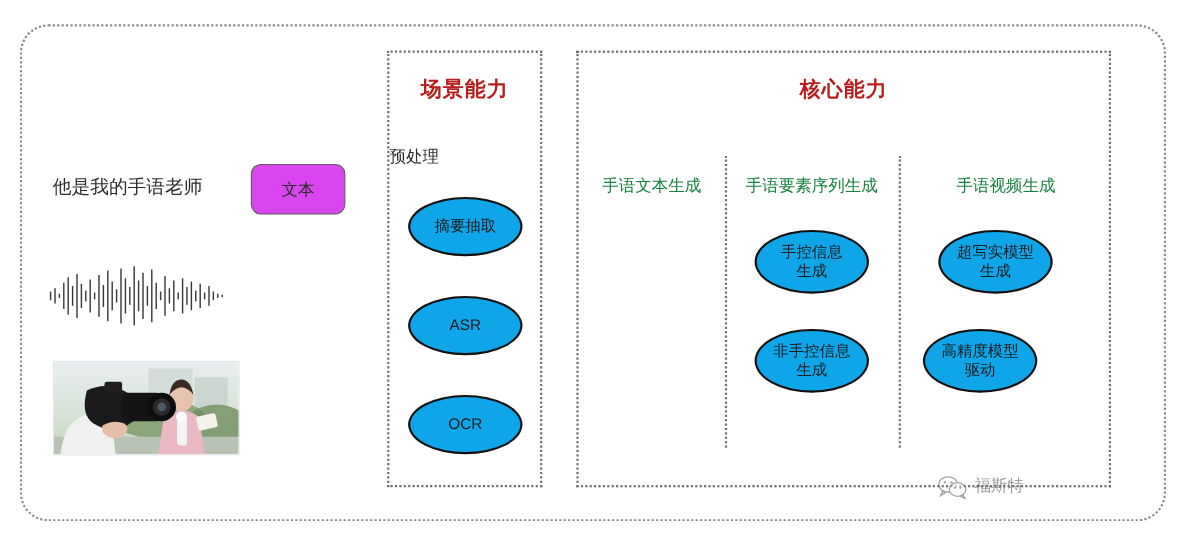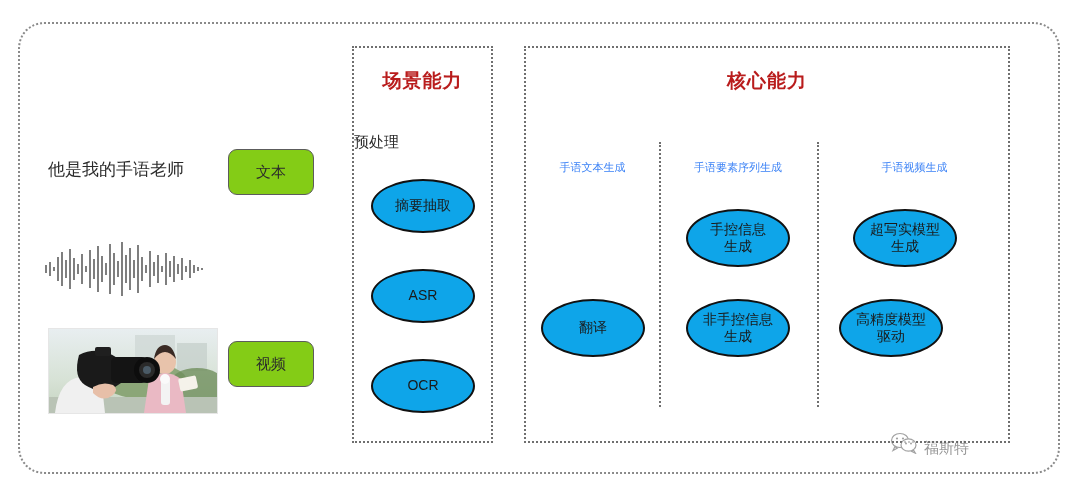--- a/index.html
+++ b/index.html
@@ -71,21 +71,21 @@
     color: #2b2b2b;
     white-space: nowrap;
   }
   .chip {
     position: absolute;
     box-sizing: border-box;
     width: 86px;
     height: 46px;
     border: 1.6px solid #5c5c5c;
     border-radius: 9px;
-    background: #84cc16;
+    background: #d946ef;
     display: flex;
     align-items: center;
     justify-content: center;
     font-size: 15px;
     color: #2b2b2b;
   }
   .chip-text  { left: 198px; top: 109px; }
   .chip-audio { left: 198px; top: 205px; }
   .chip-video { left: 198px; top: 301px; }
 
@@ -138,22 +138,22 @@
     position: absolute;
     top: 94px;
     width: 0;
     height: 265px;
     border-left: 2px dotted #6f6f6f;
   }
   .col-head {
     position: absolute;
     top: 112px;
     text-align: center;
-    font-size: 11px;
-    color: #3b82f6;
+    font-size: 15px;
+    color: #15803d;
     white-space: nowrap;
   }
 
   
   .ellipse {
     position: absolute;
     box-sizing: border-box;
     border: 2.4px solid #111;
     border-radius: 50%;
     background: #0ea5e9;
@@ -165,24 +165,24 @@
     line-height: 1.22;
     color: #1a1a1a;
     white-space: pre-line;
   }
   .ellipse.small { width: 104px; height: 54px; }
   .ellipse.core  { width: 104px; height: 58px; }
 
   
   .watermark {
     position: absolute;
-    left: 890px;
+    left: 852px;
     top: 432px;
     display: flex;
-    align-items: flex-end;
+    align-items: flex-start;
     gap: 6px;
     opacity: .62;
   }
   .wm-label {
     font-size: 15px;
     color: #5a5a5a;
     white-space: nowrap;
   }
 </style>
 </head>
@@ -270,40 +270,38 @@
       <rect x="62" y="28" width="36" height="26" rx="5" fill="#141414"></rect>
       <circle cx="98" cy="41" r="13" fill="#0d0d0d"></circle>
       <circle cx="98" cy="41" r="8" fill="#2a2a2a"></circle>
       <circle cx="98" cy="41" r="4" fill="#4a5a66"></circle>
       <rect x="46" y="18" width="16" height="9" rx="2" fill="#1f1f1f"></rect>
       <path d="M44 58 q10 -6 20 -2 q6 4 0 10 q-10 8 -20 -2z" fill="#e7bfa8"></path>
     </svg>
   </div>
 
   <div class="chip chip-text">文本</div>
-  <div class="chip chip-video">视频</div>
 </div>
 
 <div class="panel scene-panel">
   <div class="panel-title">场景能力</div>
   <div class="scene-sub">预处理</div>
 
   <div class="ellipse small" style="left:17px; top:131px;">摘要抽取</div>
   <div class="ellipse small" style="left:17px; top:221px;">ASR</div>
   <div class="ellipse small" style="left:17px; top:311px;">OCR</div>
 </div>
 
 <div class="panel core-panel">
   <div class="panel-title">核心能力</div>
 
   <div class="col-divider" style="left:133px;"></div>
   <div class="col-divider" style="left:291px;"></div>
 
   <div class="col-head" style="left:0px; width:133px;">手语文本生成</div>
-  <div class="ellipse core" style="left:15px; top:251px;">翻译</div>
 
   <div class="col-head" style="left:133px; width:158px;">手语要素序列生成</div>
   <div class="ellipse core" style="left:160px; top:161px;">手控信息
 生成</div>
   <div class="ellipse core" style="left:160px; top:251px;">非手控信息
 生成</div>
 
   <div class="col-head" style="left:291px; width:195px;">手语视频生成</div>
   <div class="ellipse core" style="left:327px; top:161px;">超写实模型
 生成</div>

